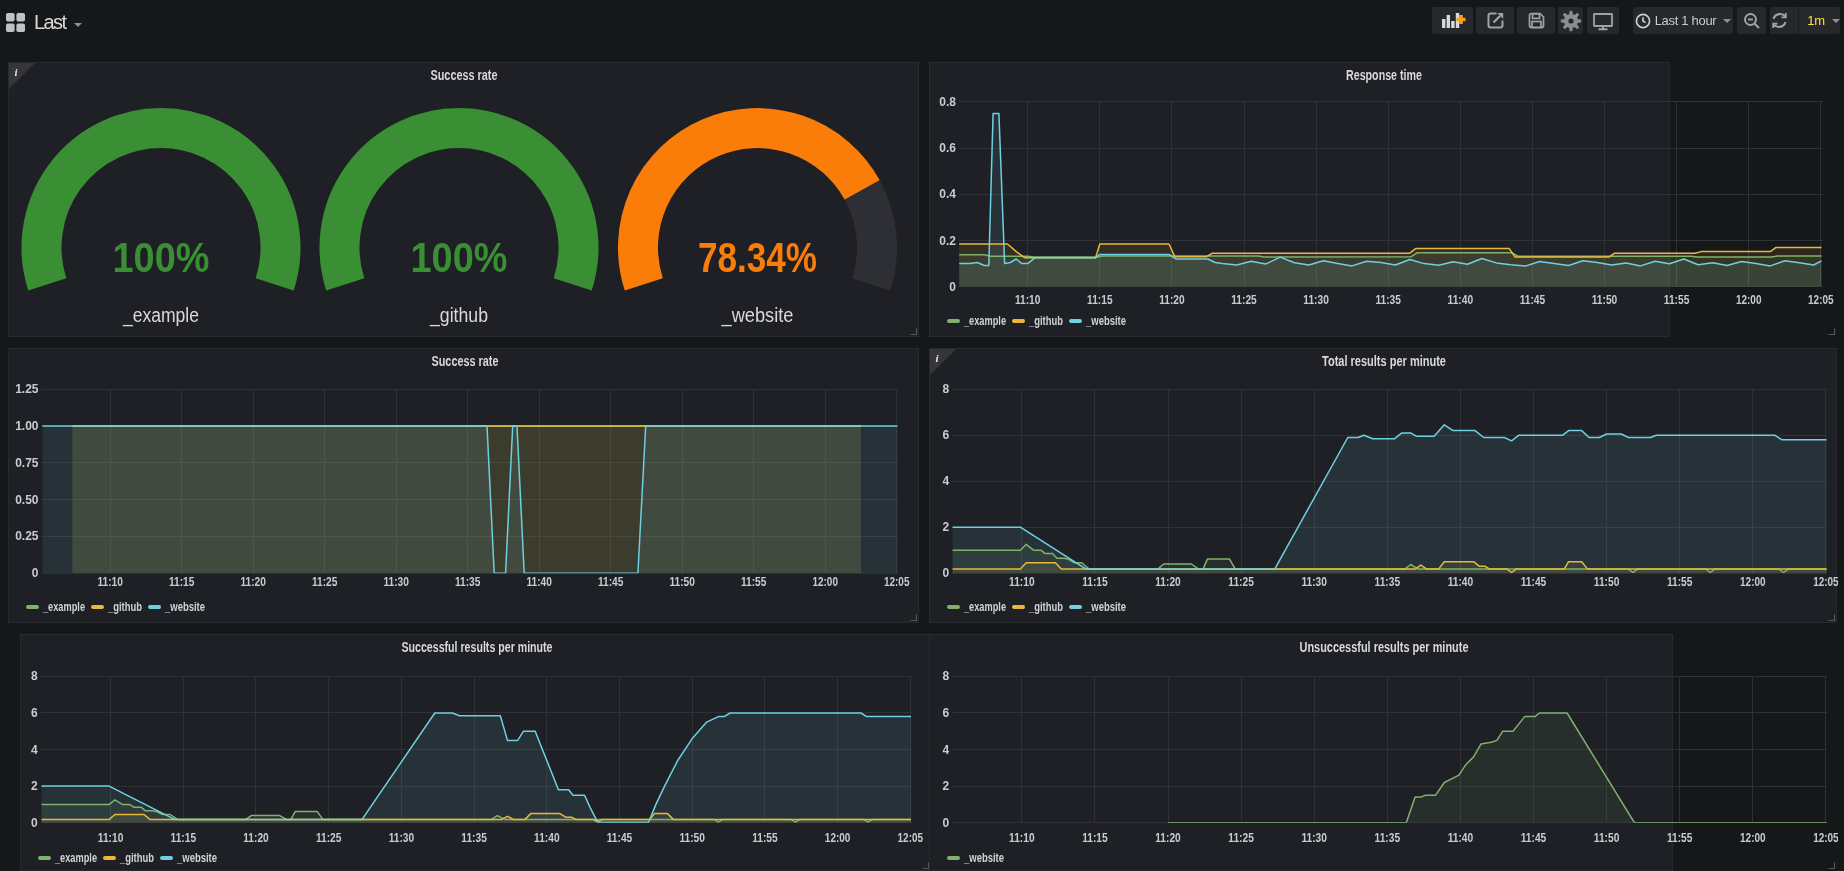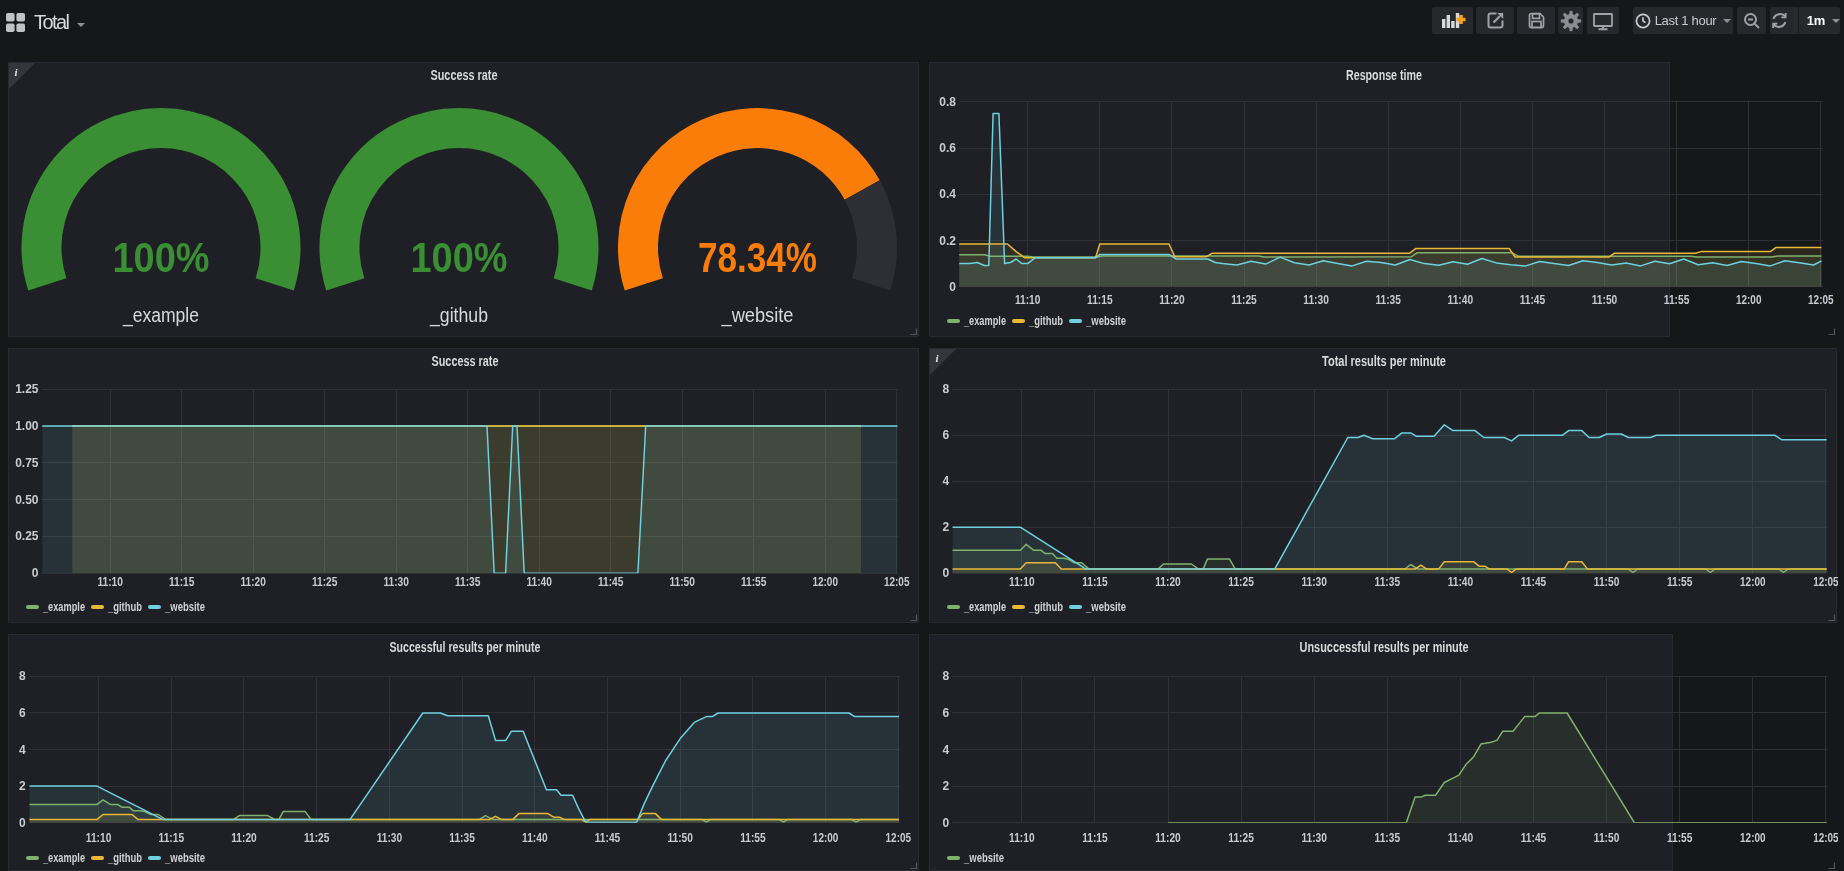--- a/index.html
+++ b/index.html
@@ -14,21 +14,21 @@
 <body>
 
 <div id="header">
   <div id="brand">
     <svg width="19" height="19" viewBox="0 0 19 19" style="margin-right:9px">
       <rect x="0" y="0" width="8.6" height="8.6" rx="1.8" fill="#c0c1c3"></rect>
       <rect x="10.4" y="0" width="8.6" height="8.6" rx="1.8" fill="#c0c1c3"></rect>
       <rect x="0" y="10.4" width="8.6" height="8.6" rx="1.8" fill="#c0c1c3"></rect>
       <rect x="10.4" y="10.4" width="8.6" height="8.6" rx="1.8" fill="#c0c1c3"></rect>
     </svg>
-    <span id="brandname">Total</span>
+    <span id="brandname">Last</span>
     <span class="caret" style="margin-left:9px;margin-top:5px"></span>
   </div>
   <div id="toolbar">
     <div class="tbtn" style="left:1432px;width:41px">
       <svg width="26" height="24" viewBox="0 0 26 24">
         <rect x="2" y="10" width="3.4" height="9" fill="#d8d9da"></rect>
         <rect x="6.6" y="6" width="3.4" height="13" fill="#d8d9da"></rect>
         <rect x="11.2" y="12" width="3.4" height="7" fill="#d8d9da"></rect>
         <rect x="15.8" y="4" width="3.4" height="15" fill="#d8d9da"></rect>
         <path d="M16.5 10.5 h9 M21 6 v9" stroke="#f6a21a" stroke-width="3.6"></path>
@@ -75,21 +75,21 @@
       </svg>
     </div>
     <div class="tbtn" style="left:1770px;width:70px">
       <svg width="19" height="19" viewBox="0 0 19 19" fill="none" stroke="#9fa2a7" stroke-width="2.1">
         <path d="M15.5 5.5 A 7 7 0 0 0 3.5 7.8"></path>
         <path d="M3.5 13.5 A 7 7 0 0 0 15.5 11.2"></path>
         <path d="M15.8 2 V6.3 H11.5" stroke-width="1.8"></path>
         <path d="M3.2 17 V12.7 H7.5" stroke-width="1.8"></path>
       </svg>
       <span style="width:1px;height:27px;background:#1a1b1e;margin:0 8px 0 9px"></span>
-      <span class="tbtxt" style="color:#ffffff;font-weight:bold">1m</span>
+      <span class="tbtxt" style="color:#fde047;font-weight:normal">1m</span>
       <span class="caret" style="margin-left:7px"></span>
     </div>
   </div>
 </div>
 
 <div class="panel" style="left:8px;top:62px;width:911px;height:275px">
 <svg width="911" height="275" style="position:absolute;left:0;top:0">
 <text x="455" y="17" text-anchor="middle" font-size="14" font-weight="bold" fill="#d8d9da" textLength="67" lengthAdjust="spacingAndGlyphs">Success rate</text>
 <path d="M38.3,221.4 A119.5,119.5 0 1 1 265.7,221.4" fill="none" stroke="#3a8e34" stroke-width="40"></path>
 <text x="152" y="208.5" text-anchor="middle" font-size="43" font-weight="bold" fill="#3a8e34" textLength="97" lengthAdjust="spacingAndGlyphs">100%</text>
@@ -274,21 +274,21 @@
 <text x="34" y="262" font-size="12" font-weight="bold" fill="#d0d3d6" textLength="42" lengthAdjust="spacingAndGlyphs">_example</text>
 <rect x="82" y="256" width="13" height="4" rx="2" fill="#EAB839"></rect>
 <text x="99" y="262" font-size="12" font-weight="bold" fill="#d0d3d6" textLength="34" lengthAdjust="spacingAndGlyphs">_github</text>
 <rect x="139" y="256" width="13" height="4" rx="2" fill="#6ED0E0"></rect>
 <text x="156" y="262" font-size="12" font-weight="bold" fill="#d0d3d6" textLength="40" lengthAdjust="spacingAndGlyphs">_website</text>
 <polygon points="0,0 26,0 0,26" fill="#35363b"></polygon>
 <text x="7" y="13" font-size="11" font-weight="bold" font-style="italic" font-family="Liberation Serif" fill="#e8e8e8" text-anchor="middle">i</text>
 <path d="M904.5,265.5 V271.5 H898.5" fill="none" stroke="#55565a" stroke-width="1.2"></path>
 </svg>
   </div>
-<div class="panel" style="left:8px;top:634px;width:911px;height:237px">
+<div class="panel" style="left:20px;top:634px;width:911px;height:237px">
 <svg width="911" height="237" style="position:absolute;left:0;top:0">
 <text x="456" y="17" text-anchor="middle" font-size="14" font-weight="bold" fill="#d8d9da" textLength="151" lengthAdjust="spacingAndGlyphs">Successful results per minute</text>
 <line x1="19.8" y1="187.5" x2="890.9" y2="187.5" stroke="#303136" stroke-width="1"></line>
 <text x="16.8" y="191.7" text-anchor="end" font-size="12" font-weight="bold" fill="#c8ccd1">0</text>
 <line x1="19.8" y1="151.5" x2="890.9" y2="151.5" stroke="#303136" stroke-width="1"></line>
 <text x="16.8" y="155.1" text-anchor="end" font-size="12" font-weight="bold" fill="#c8ccd1">2</text>
 <line x1="19.8" y1="114.5" x2="890.9" y2="114.5" stroke="#303136" stroke-width="1"></line>
 <text x="16.8" y="118.5" text-anchor="end" font-size="12" font-weight="bold" fill="#c8ccd1">4</text>
 <line x1="19.8" y1="77.5" x2="890.9" y2="77.5" stroke="#303136" stroke-width="1"></line>
 <text x="16.8" y="82.0" text-anchor="end" font-size="12" font-weight="bold" fill="#c8ccd1">6</text>

